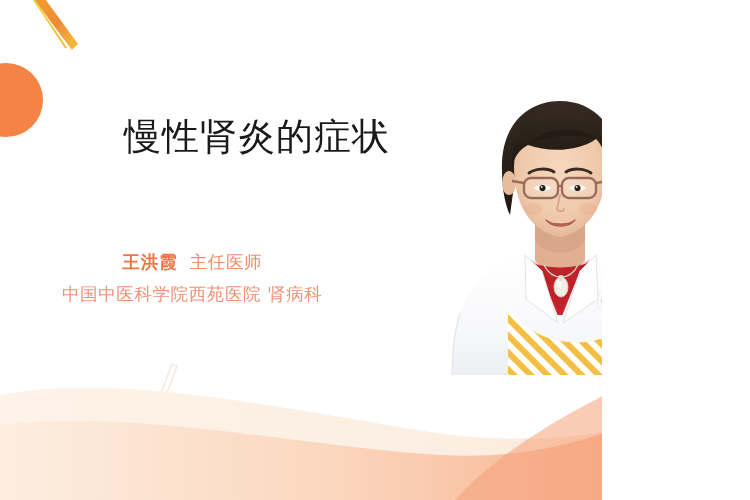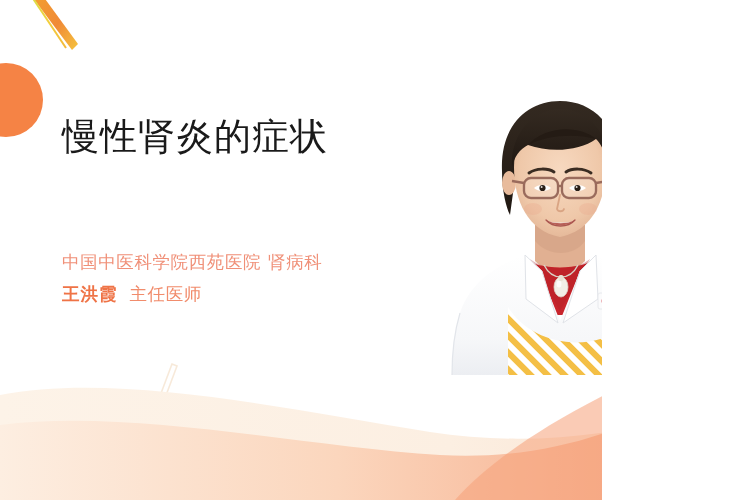--- a/index.html
+++ b/index.html
@@ -10,20 +10,21 @@
   }
   body {
     font-family: "Liberation Sans", "DejaVu Sans", sans-serif;
   }
   #slide {
     position: relative;
     width: 602px;
     height: 500px;
     overflow: hidden;
     background: #ffffff;
+    text-align: center;
   }
 
   
   .deco-layer {
     position: absolute;
     inset: 0;
     width: 750px;
     height: 500px;
     pointer-events: none;
   }
@@ -288,20 +289,20 @@
       <ellipse cx="158" cy="134" rx="9" ry="6" fill="#e8a98d" opacity="0.32"></ellipse>
     </svg>
   </div>
 
   <div class="text-block">
     <h1 class="title">慢性肾炎的症状</h1>
   </div>
 
   <div class="credit-block">
     <div class="credit-line">
+      <span class="doctor-name">王洪霞</span><span class="doctor-title">主任医师</span>
+    </div>
+    <div class="credit-line">
       <span class="affiliation">中国中医科学院西苑医院</span><span class="dept">肾病科</span>
     </div>
-    <div class="credit-line">
-      <span class="doctor-name">王洪霞</span><span class="doctor-title">主任医师</span>
-    </div>
   </div>
 
 </div>
 
 </body></html>

